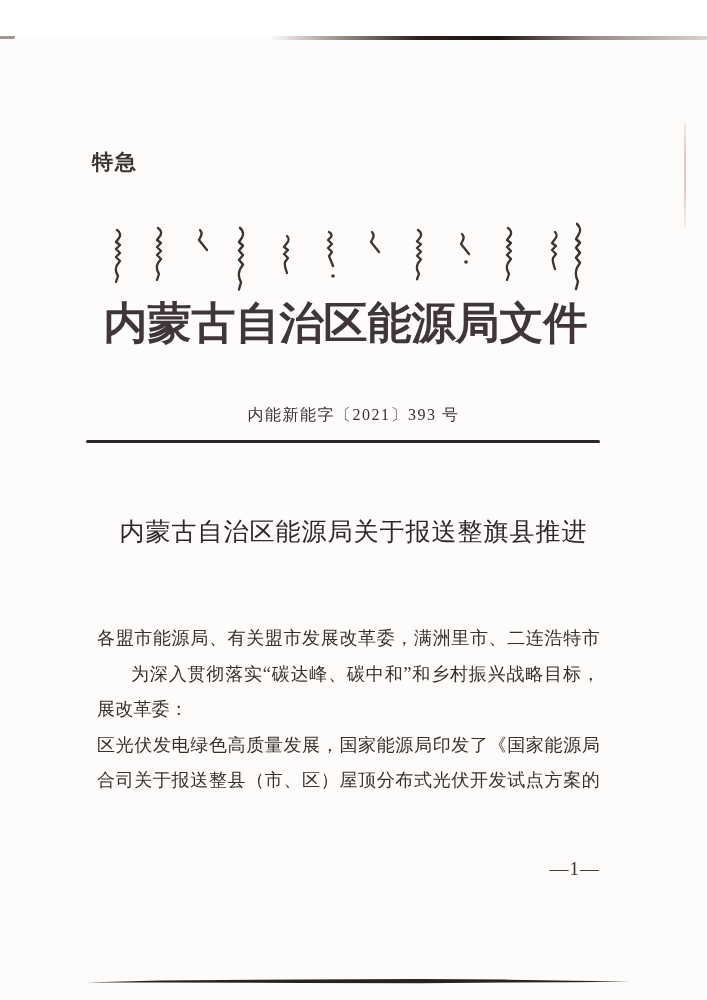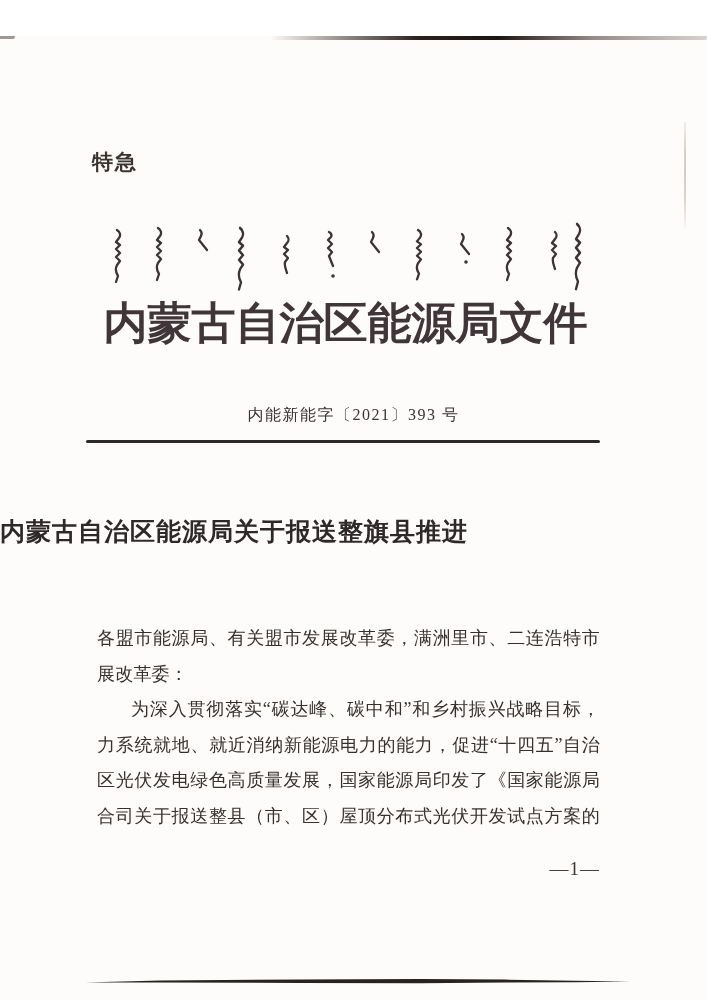--- a/index.html
+++ b/index.html
@@ -42,22 +42,22 @@
   .doc-number{
     position:absolute;left:0;top:369px;width:707px;text-align:center;
     font-size:16px;letter-spacing:1.5px;color:#3a3233;
   }
   .header-rule{
     position:absolute;left:86px;top:404px;width:514px;height:3px;
     background:var(--rule,#2d2829);border-radius:2px;
   }
   
   .notice-title{
-    position:absolute;left:0;top:477px;width:707px;text-align:left;
-    font-size:25px;font-weight:700;line-height:37px;letter-spacing:1px;
+    position:absolute;left:0;top:477px;width:707px;text-align:center;
+    font-size:25px;font-weight:400;line-height:37px;letter-spacing:1px;
     color:var(--heading-ink,#2e2829);
   }
   
   .body-block{
     position:absolute;left:97px;top:585px;width:503px;
     font-size:18px;line-height:35.5px;color:var(--ink,#37302d);
   }
   .bline{
     height:35.5px;overflow:hidden;
     text-align:justify;text-align-last:justify;
@@ -122,22 +122,21 @@
   <div class="doc-number">内能新能字〔2021〕393 号</div>
 
   <div class="header-rule"></div>
 
   <div class="notice-title">
     <div>内蒙古自治区能源局关于报送整旗县推进</div>
   </div>
 
   <div class="body-block">
     <div class="bline">各盟市能源局、有关盟市发展改革委，满洲里市、二连浩特市发</div>
+    <div class="bline indent">为深入贯彻落实“碳达峰、碳中和”和乡村振兴战略目标，</div>
     <div class="bline short">展改革委：</div>
-    <div class="bline indent">为深入贯彻落实“碳达峰、碳中和”和乡村振兴战略目标，</div>
-    <div class="bline">力系统就地、就近消纳新能源电力的能力，促进“十四五”自治</div>
     <div class="bline">区光伏发电绿色高质量发展，国家能源局印发了《国家能源局综</div>
     <div class="bline">合司关于报送整县（市、区）屋顶分布式光伏开发试点方案的通</div>
   </div>
 
   <div class="page-number">—1—</div>
 
 </div>
 
 </body></html>

